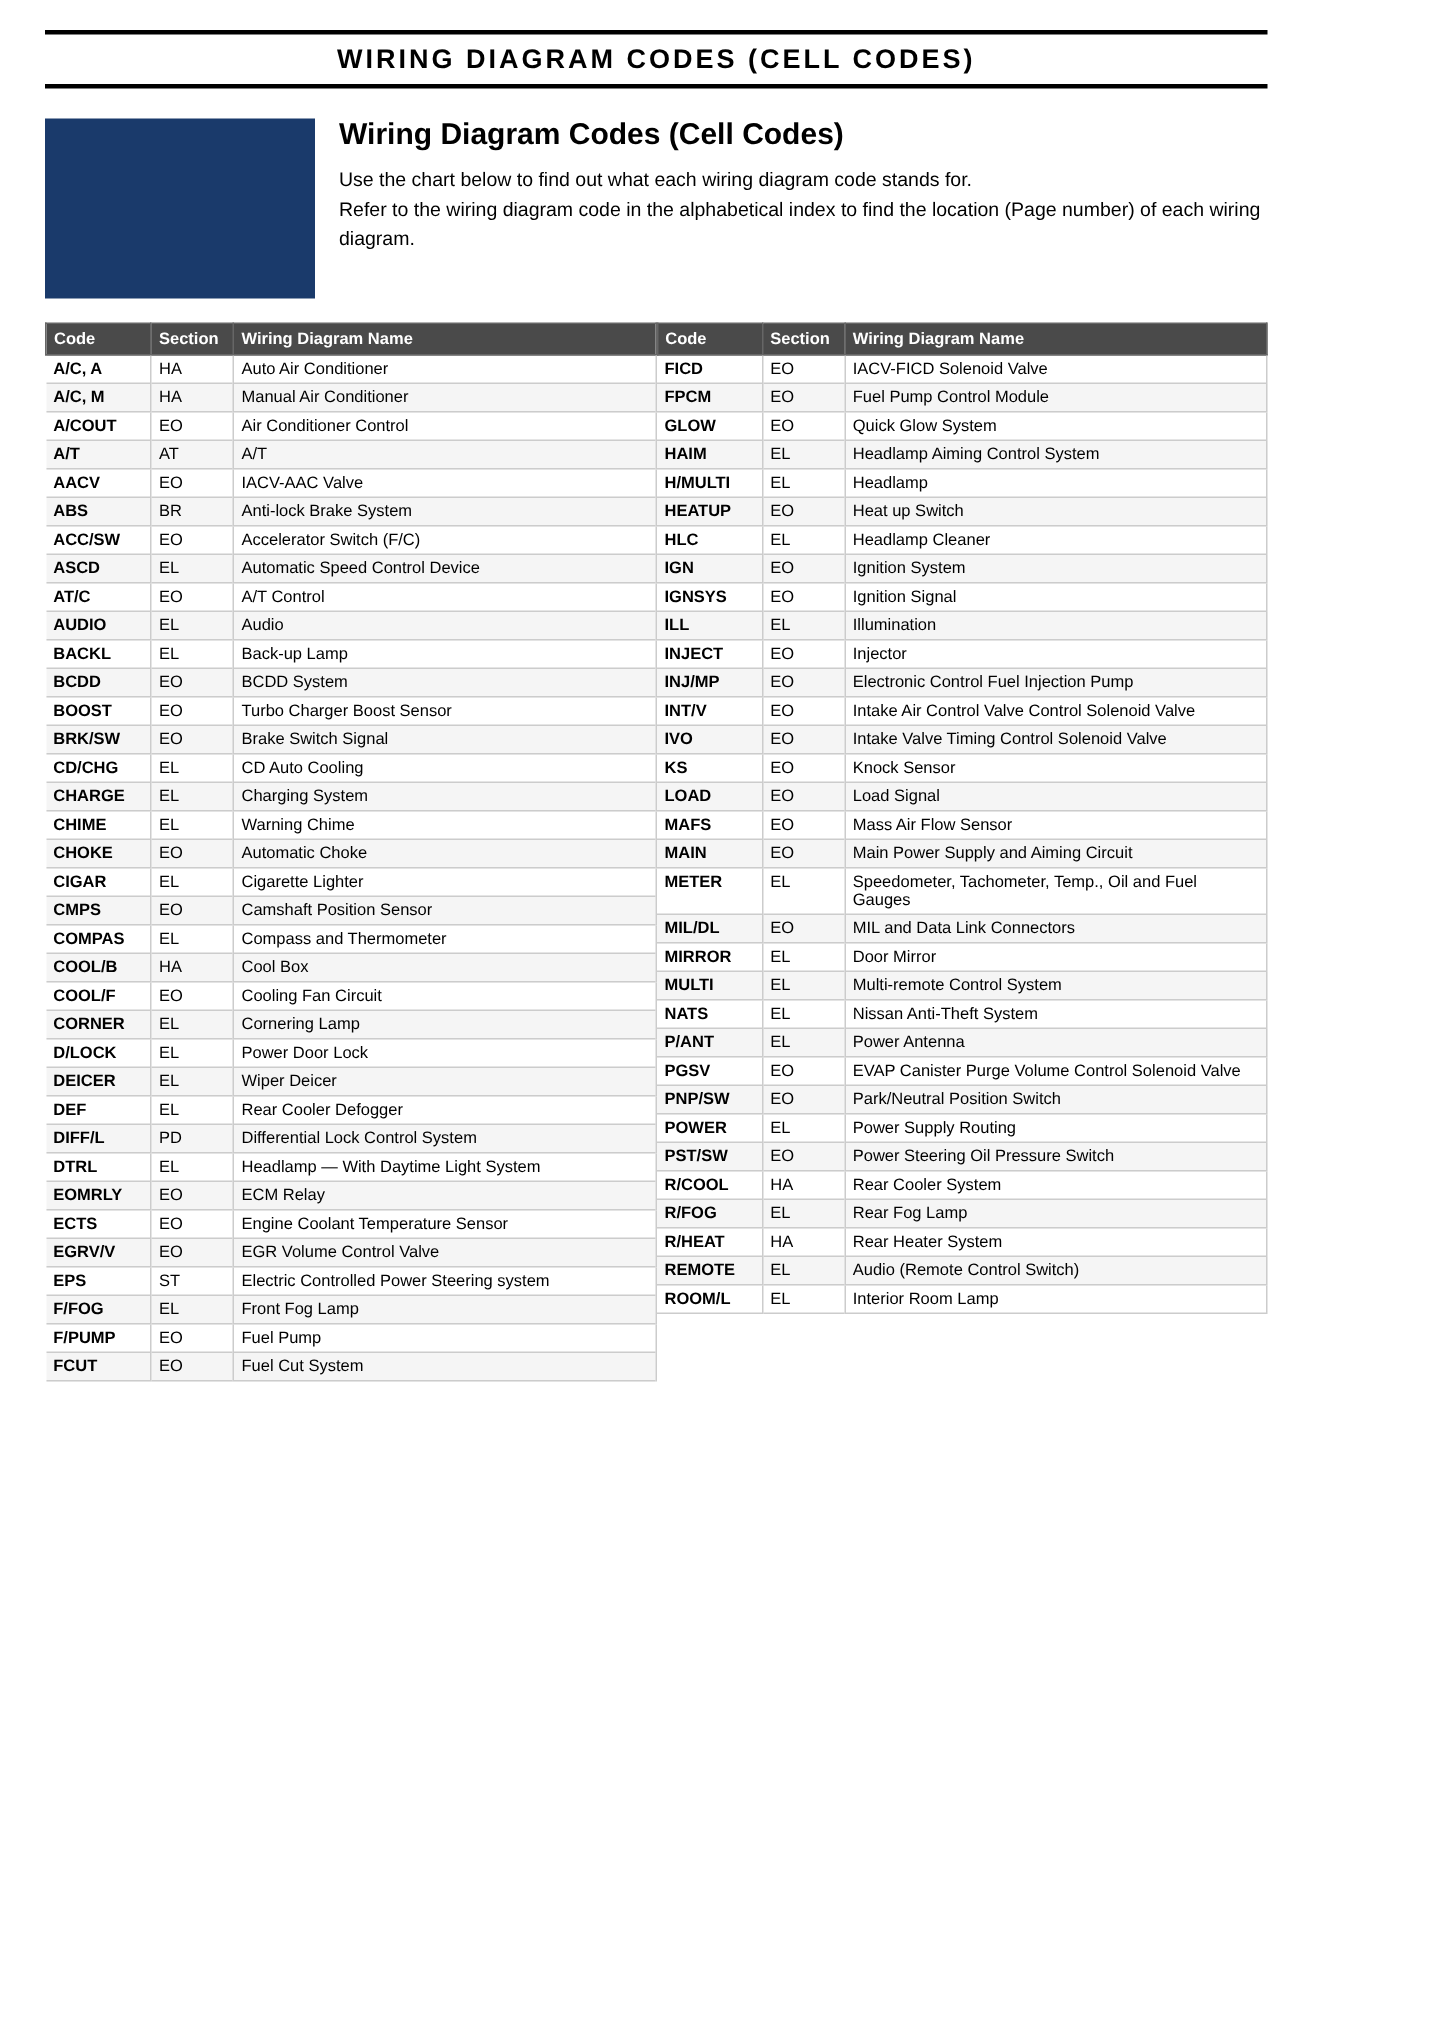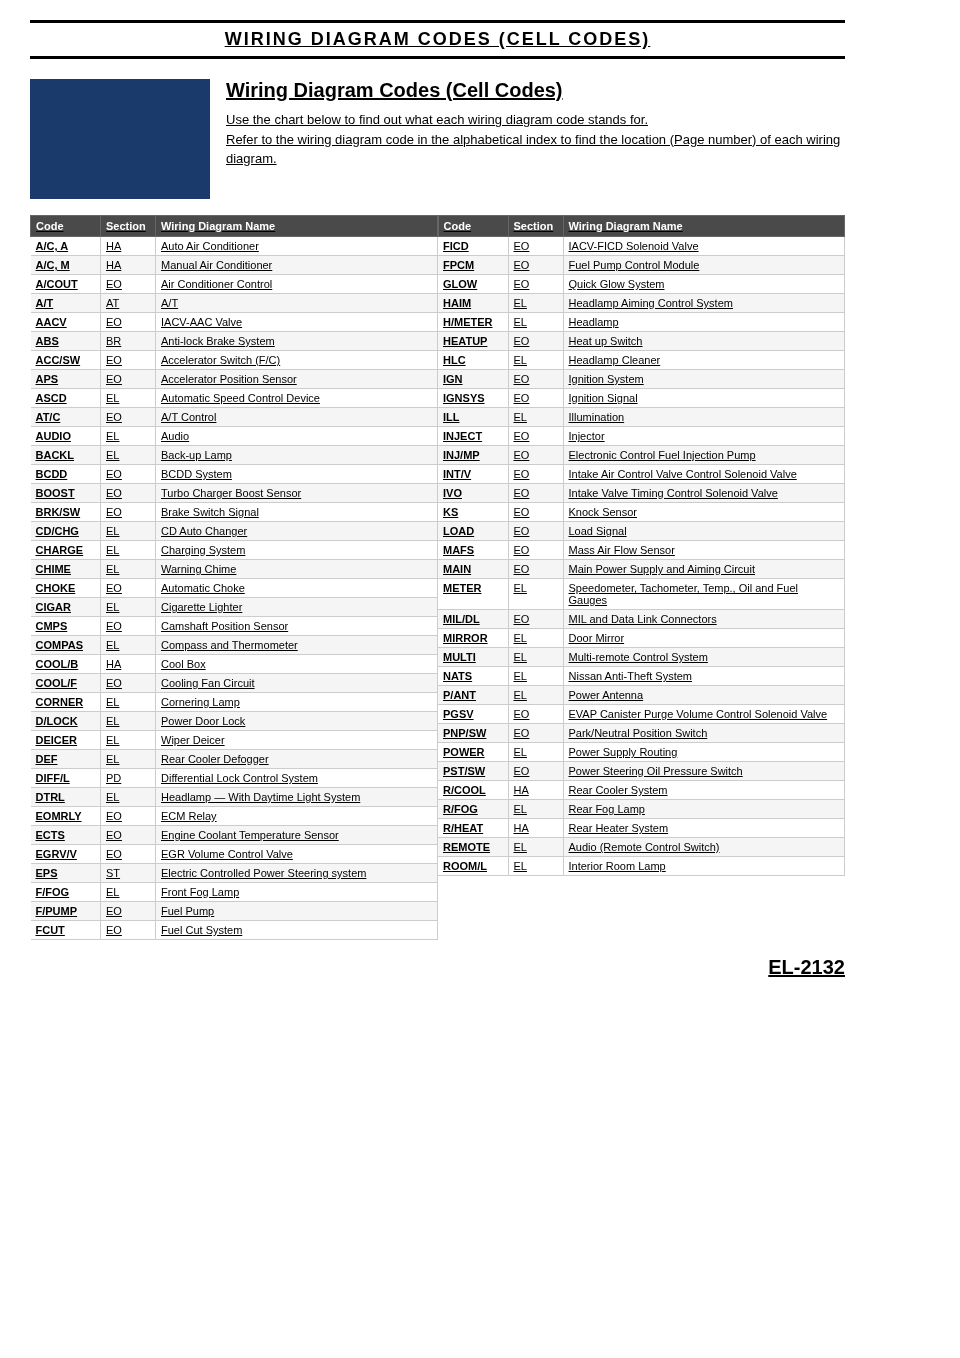--- a/index.html
+++ b/index.html
@@ -6,21 +6,20 @@
     body {
       background: #fff;
       font-family: Arial, sans-serif;
       width: 960px;
       min-height: 1358px;
       position: relative;
     }
     .page-container {
       width: 875px;
       padding: 20px 30px;
-      text-decoration: underline;
     }
     .page-title-bar {
       text-align: center;
       border-top: 3px solid #000;
       border-bottom: 3px solid #000;
       padding: 6px 0;
       margin-bottom: 20px;
     }
     .page-title-bar h1 {
       font-size: 18px;
@@ -157,25 +156,20 @@
       <td class="col-code">ABS</td>
       <td class="col-section">BR</td>
       <td class="col-name">Anti-lock Brake System</td>
     </tr>
             <tr>
       <td class="col-code">ACC/SW</td>
       <td class="col-section">EO</td>
       <td class="col-name">Accelerator Switch (F/C)</td>
     </tr>
             <tr>
-      <td class="col-code">APS</td>
-      <td class="col-section">EO</td>
-      <td class="col-name">Accelerator Position Sensor</td>
-    </tr>
-            <tr>
       <td class="col-code">ASCD</td>
       <td class="col-section">EL</td>
       <td class="col-name">Automatic Speed Control Device</td>
     </tr>
             <tr>
       <td class="col-code">AT/C</td>
       <td class="col-section">EO</td>
       <td class="col-name">A/T Control</td>
     </tr>
             <tr>
@@ -199,21 +193,21 @@
       <td class="col-name">Turbo Charger Boost Sensor</td>
     </tr>
             <tr>
       <td class="col-code">BRK/SW</td>
       <td class="col-section">EO</td>
       <td class="col-name">Brake Switch Signal</td>
     </tr>
             <tr>
       <td class="col-code">CD/CHG</td>
       <td class="col-section">EL</td>
-      <td class="col-name">CD Auto Changer</td>
+      <td class="col-name">CD Auto Cooling</td>
     </tr>
             <tr>
       <td class="col-code">CHARGE</td>
       <td class="col-section">EL</td>
       <td class="col-name">Charging System</td>
     </tr>
             <tr>
       <td class="col-code">CHIME</td>
       <td class="col-section">EL</td>
       <td class="col-name">Warning Chime</td>
@@ -341,21 +335,21 @@
       <td class="col-code">GLOW</td>
       <td class="col-section">EO</td>
       <td class="col-name">Quick Glow System</td>
     </tr>
             <tr>
       <td class="col-code">HAIM</td>
       <td class="col-section">EL</td>
       <td class="col-name">Headlamp Aiming Control System</td>
     </tr>
             <tr>
-      <td class="col-code">H/METER</td>
+      <td class="col-code">H/MULTI</td>
       <td class="col-section">EL</td>
       <td class="col-name">Headlamp</td>
     </tr>
             <tr>
       <td class="col-code">HEATUP</td>
       <td class="col-section">EO</td>
       <td class="col-name">Heat up Switch</td>
     </tr>
             <tr>
       <td class="col-code">HLC</td>
@@ -491,17 +485,14 @@
       <td class="col-code">ROOM/L</td>
       <td class="col-section">EL</td>
       <td class="col-name">Interior Room Lamp</td>
     </tr>
           </tbody>
       </table>
     </div>
 
   </div>
 
-  <div class="footer-badge">
-    <span>EL-2132</span>
-  </div>
 
 </div>
 
 </body></html>

